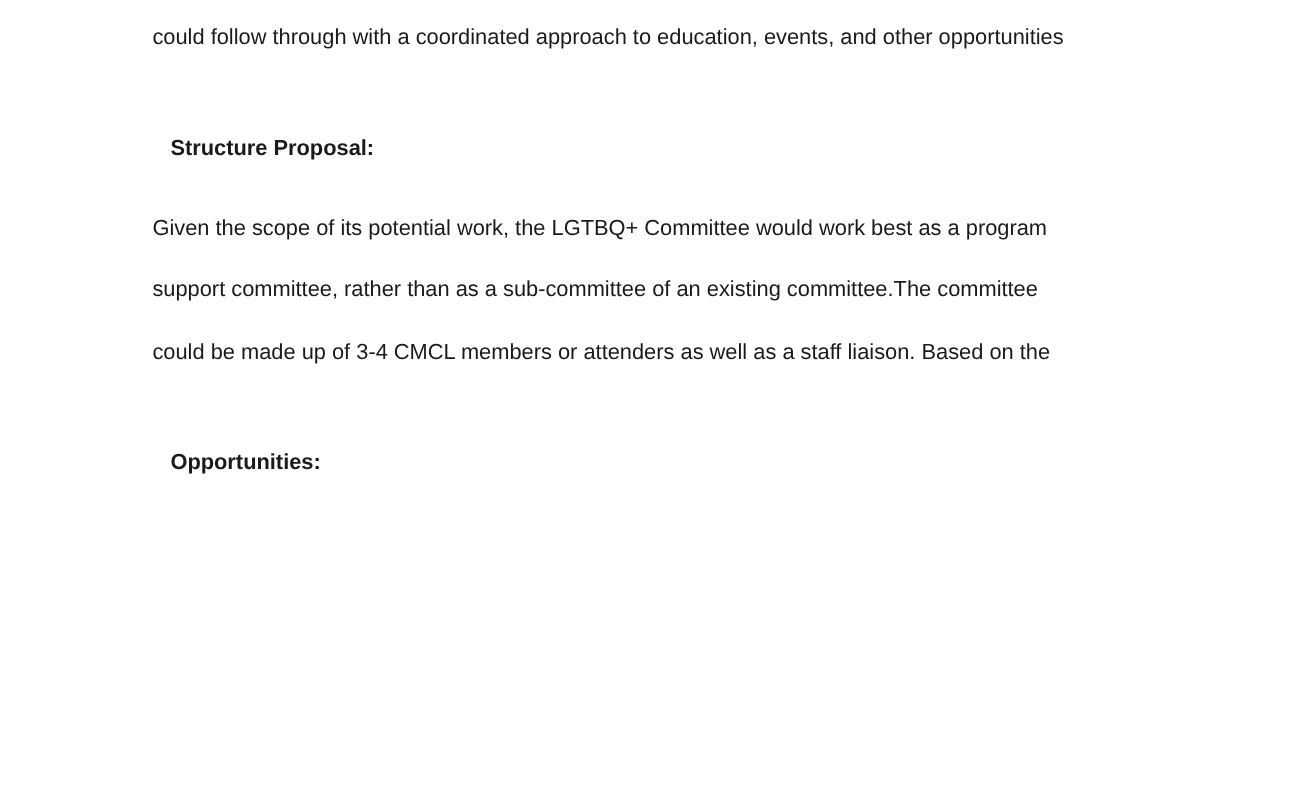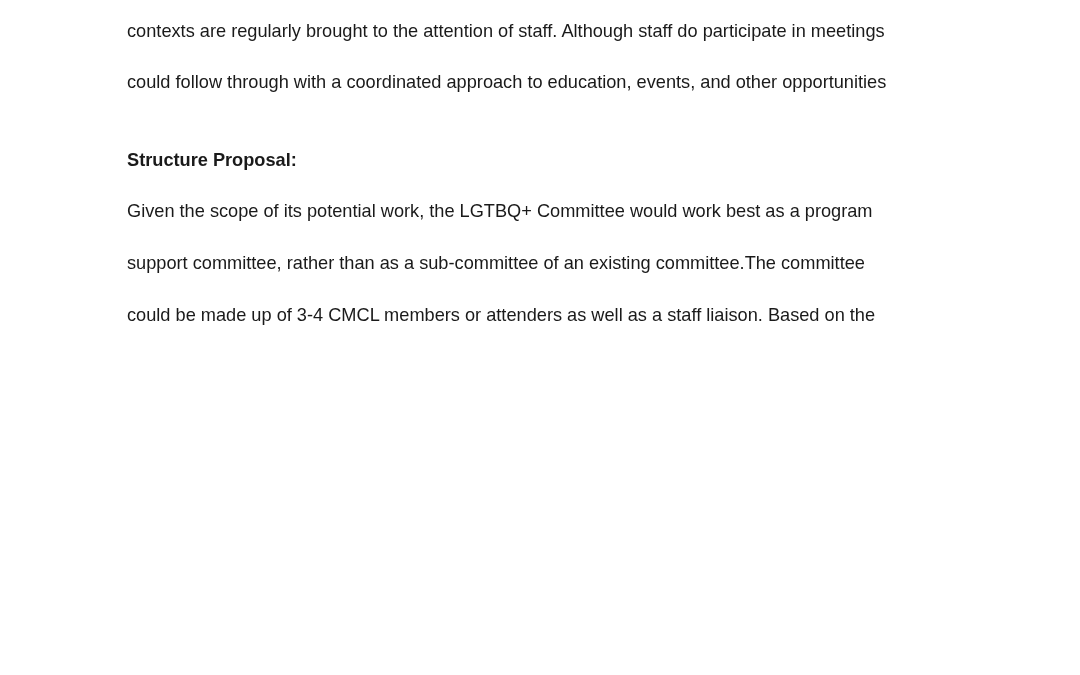--- a/index.html
+++ b/index.html
@@ -22,43 +22,43 @@
       width: 830px;
       font-size: 18.2px;
       line-height: 25.8px;
     }
     .para {
       margin: 0;
       white-space: pre-line;
     }
     .heading {
       font-weight: bold;
-      margin: 0;
+      margin: 15px;
     }
     .gap {
       height: 25.8px;
     }
   </style>
 </head>
 <body>
 
 <div class="page">
 
   <div class="para">
-    <div>contexts are regularly brought to the attention of staff. Although staff do participate in meetings</div>
     <div>could follow through with a coordinated approach to education, events, and other opportunities</div>
   </div>
 
   <div class="gap"></div>
 
   <div class="heading">Structure Proposal:</div>
   <div class="para">
     <div>Given the scope of its potential work, the LGTBQ+ Committee would work best as a program</div>
     <div>support committee, rather than as a sub-committee of an existing committee.The committee</div>
     <div>could be made up of 3-4 CMCL members or attenders as well as a staff liaison. Based on the</div>
   </div>
 
   <div class="gap"></div>
 
+  <div class="heading">Opportunities:</div>
 
   <div class="gap"></div>
 
 </div>
 
 </body></html>

